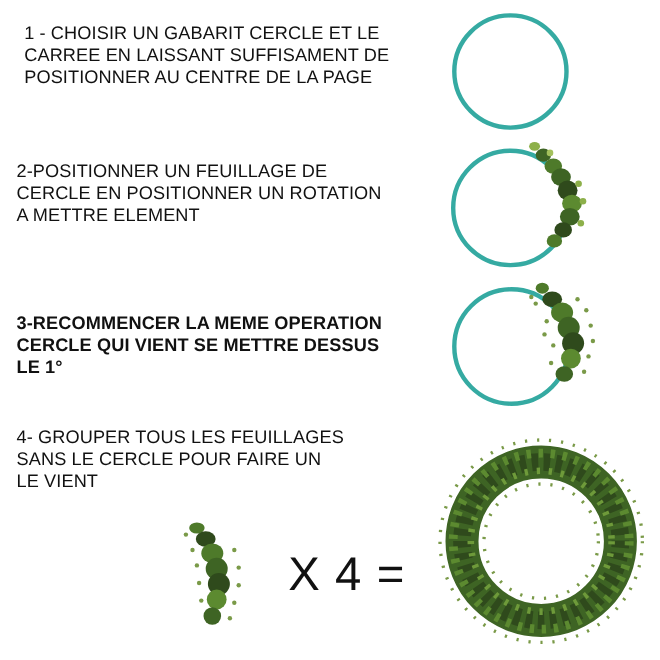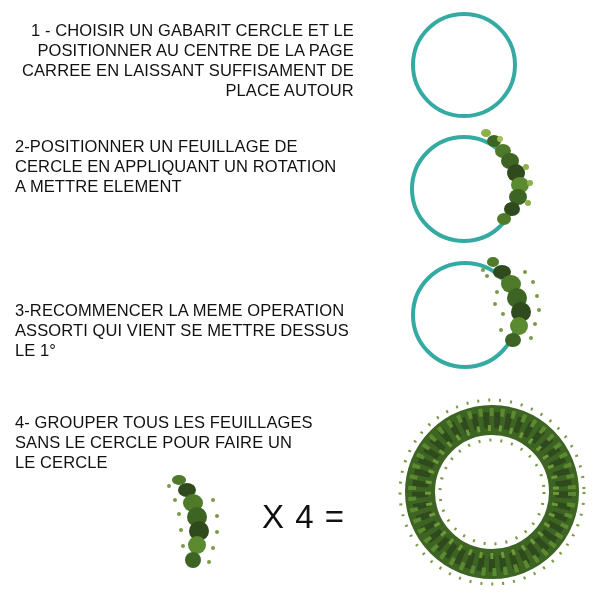--- a/index.html
+++ b/index.html
@@ -1,36 +1,35 @@
 <!DOCTYPE html>
 <html><head>
 <meta charset="utf-8">
 <style>
   html, body { margin:0; padding:0; background:#ffffff; }
   body { width:600px; height:600px; position:relative; overflow:hidden; font-family:"Liberation Sans", sans-serif; color:#111; }
   .step-text { position:absolute; font-size:16.5px; line-height:20px; letter-spacing:0.1px; margin:0; }
   .step-text span { display:block; white-space:nowrap; }
   .circle { position:absolute; border-radius:50%; border:4px solid #35aaa2; box-sizing:border-box; }
   .art { position:absolute; }
-  .equation { position:absolute; font-size:33px; left:262px; top:498px; letter-spacing:1px; }
+  .equation { position:absolute; font-size:43px; left:262px; top:498px; letter-spacing:1px; }
 </style>
 </head>
 <body>
 
-<div class="step-text" style="left:22px; top:20px;text-align:right;">
+<div class="step-text" style="left:22px; top:20px;">
   <span>1 - CHOISIR UN GABARIT CERCLE ET LE</span>
+  <span>CARREE EN LAISSANT SUFFISAMENT DE</span>
   <span>POSITIONNER AU CENTRE DE LA PAGE</span>
-  <span>CARREE EN LAISSANT SUFFISAMENT DE</span>
-  <span>PLACE AUTOUR</span>
 </div>
 <div class="circle" style="left:411px; top:12px; width:106px; height:106px;"></div>
 
-<div class="step-text" style="left:15px; top:136px;">
+<div class="step-text" style="left:15px; top:146px;">
   <span>2-POSITIONNER UN FEUILLAGE DE</span>
-  <span>CERCLE EN APPLIQUANT UN ROTATION</span>
+  <span>CERCLE EN POSITIONNER UN ROTATION</span>
   <span>A METTRE ELEMENT</span>
 </div>
 <div class="circle" style="left:410px; top:135px; width:108px; height:108px;"></div>
 <svg class="art" style="left:470px; top:125px;" width="80" height="110" viewBox="0 0 80 110">
   <g fill="#3e6424">
     <ellipse cx="16" cy="8" rx="5" ry="4" fill="#8db04a"></ellipse>
     <ellipse cx="24" cy="16" rx="7" ry="6"></ellipse>
     <ellipse cx="33" cy="26" rx="8" ry="7" fill="#4e7a2a"></ellipse>
     <ellipse cx="40" cy="36" rx="9" ry="8"></ellipse>
     <ellipse cx="46" cy="48" rx="9" ry="9" fill="#2f4a1c"></ellipse>
@@ -38,23 +37,23 @@
     <ellipse cx="48" cy="72" rx="9" ry="8"></ellipse>
     <ellipse cx="42" cy="84" rx="8" ry="7" fill="#2f4a1c"></ellipse>
     <ellipse cx="34" cy="94" rx="7" ry="6" fill="#4e7a2a"></ellipse>
     <circle cx="56" cy="42" r="3" fill="#8db04a"></circle>
     <circle cx="60" cy="58" r="3" fill="#8db04a"></circle>
     <circle cx="58" cy="78" r="3" fill="#8db04a"></circle>
     <circle cx="30" cy="14" r="3" fill="#a3c05c"></circle>
   </g>
 </svg>
 
-<div class="step-text" style="left:15px; top:300px;">
+<div class="step-text" style="left:15px; top:284px;font-weight:bold;">
   <span>3-RECOMMENCER LA MEME OPERATION</span>
-  <span>ASSORTI QUI VIENT SE METTRE DESSUS</span>
+  <span>CERCLE QUI VIENT SE METTRE DESSUS</span>
   <span>LE 1°</span>
 </div>
 <div class="circle" style="left:411px; top:261px; width:108px; height:108px;"></div>
 <svg class="art" style="left:475px; top:252px;" width="80" height="105" viewBox="0 0 80 105">
   <g>
     <ellipse cx="18" cy="10" rx="6" ry="5" fill="#4e7a2a"></ellipse>
     <ellipse cx="27" cy="20" rx="9" ry="7" fill="#2f4a1c"></ellipse>
     <ellipse cx="36" cy="32" rx="10" ry="9" fill="#4e7a2a"></ellipse>
     <ellipse cx="42" cy="46" rx="10" ry="10" fill="#3e6424"></ellipse>
     <ellipse cx="46" cy="60" rx="10" ry="10" fill="#2f4a1c"></ellipse>
@@ -70,24 +69,24 @@
       <circle cx="58" cy="30" r="2"></circle>
         <circle cx="62" cy="44" r="2"></circle>
       <circle cx="64" cy="58" r="2"></circle>
         <circle cx="60" cy="72" r="2"></circle>
       <circle cx="56" cy="86" r="2"></circle>
         <circle cx="50" cy="20" r="2"></circle>
     </g>
   </g>
 </svg>
 
-<div class="step-text" style="left:15px; top:388px;margin-top:24px;">
+<div class="step-text" style="left:15px; top:388px;">
   <span>4- GROUPER TOUS LES FEUILLAGES</span>
   <span>SANS LE CERCLE POUR FAIRE UN</span>
-  <span>LE CERCLE</span>
+  <span>LE VIENT</span>
 </div>
 
 <svg class="art" style="left:163px; top:470px;" width="70" height="105" viewBox="0 0 70 105">
   <g>
     <ellipse cx="16" cy="10" rx="7" ry="5" fill="#4e7a2a"></ellipse>
     <ellipse cx="24" cy="20" rx="9" ry="7" fill="#2f4a1c"></ellipse>
     <ellipse cx="30" cy="33" rx="10" ry="9" fill="#4e7a2a"></ellipse>
     <ellipse cx="34" cy="47" rx="10" ry="10" fill="#3e6424"></ellipse>
     <ellipse cx="36" cy="61" rx="10" ry="10" fill="#2f4a1c"></ellipse>
     <ellipse cx="34" cy="75" rx="9" ry="9" fill="#5c8a30"></ellipse>

